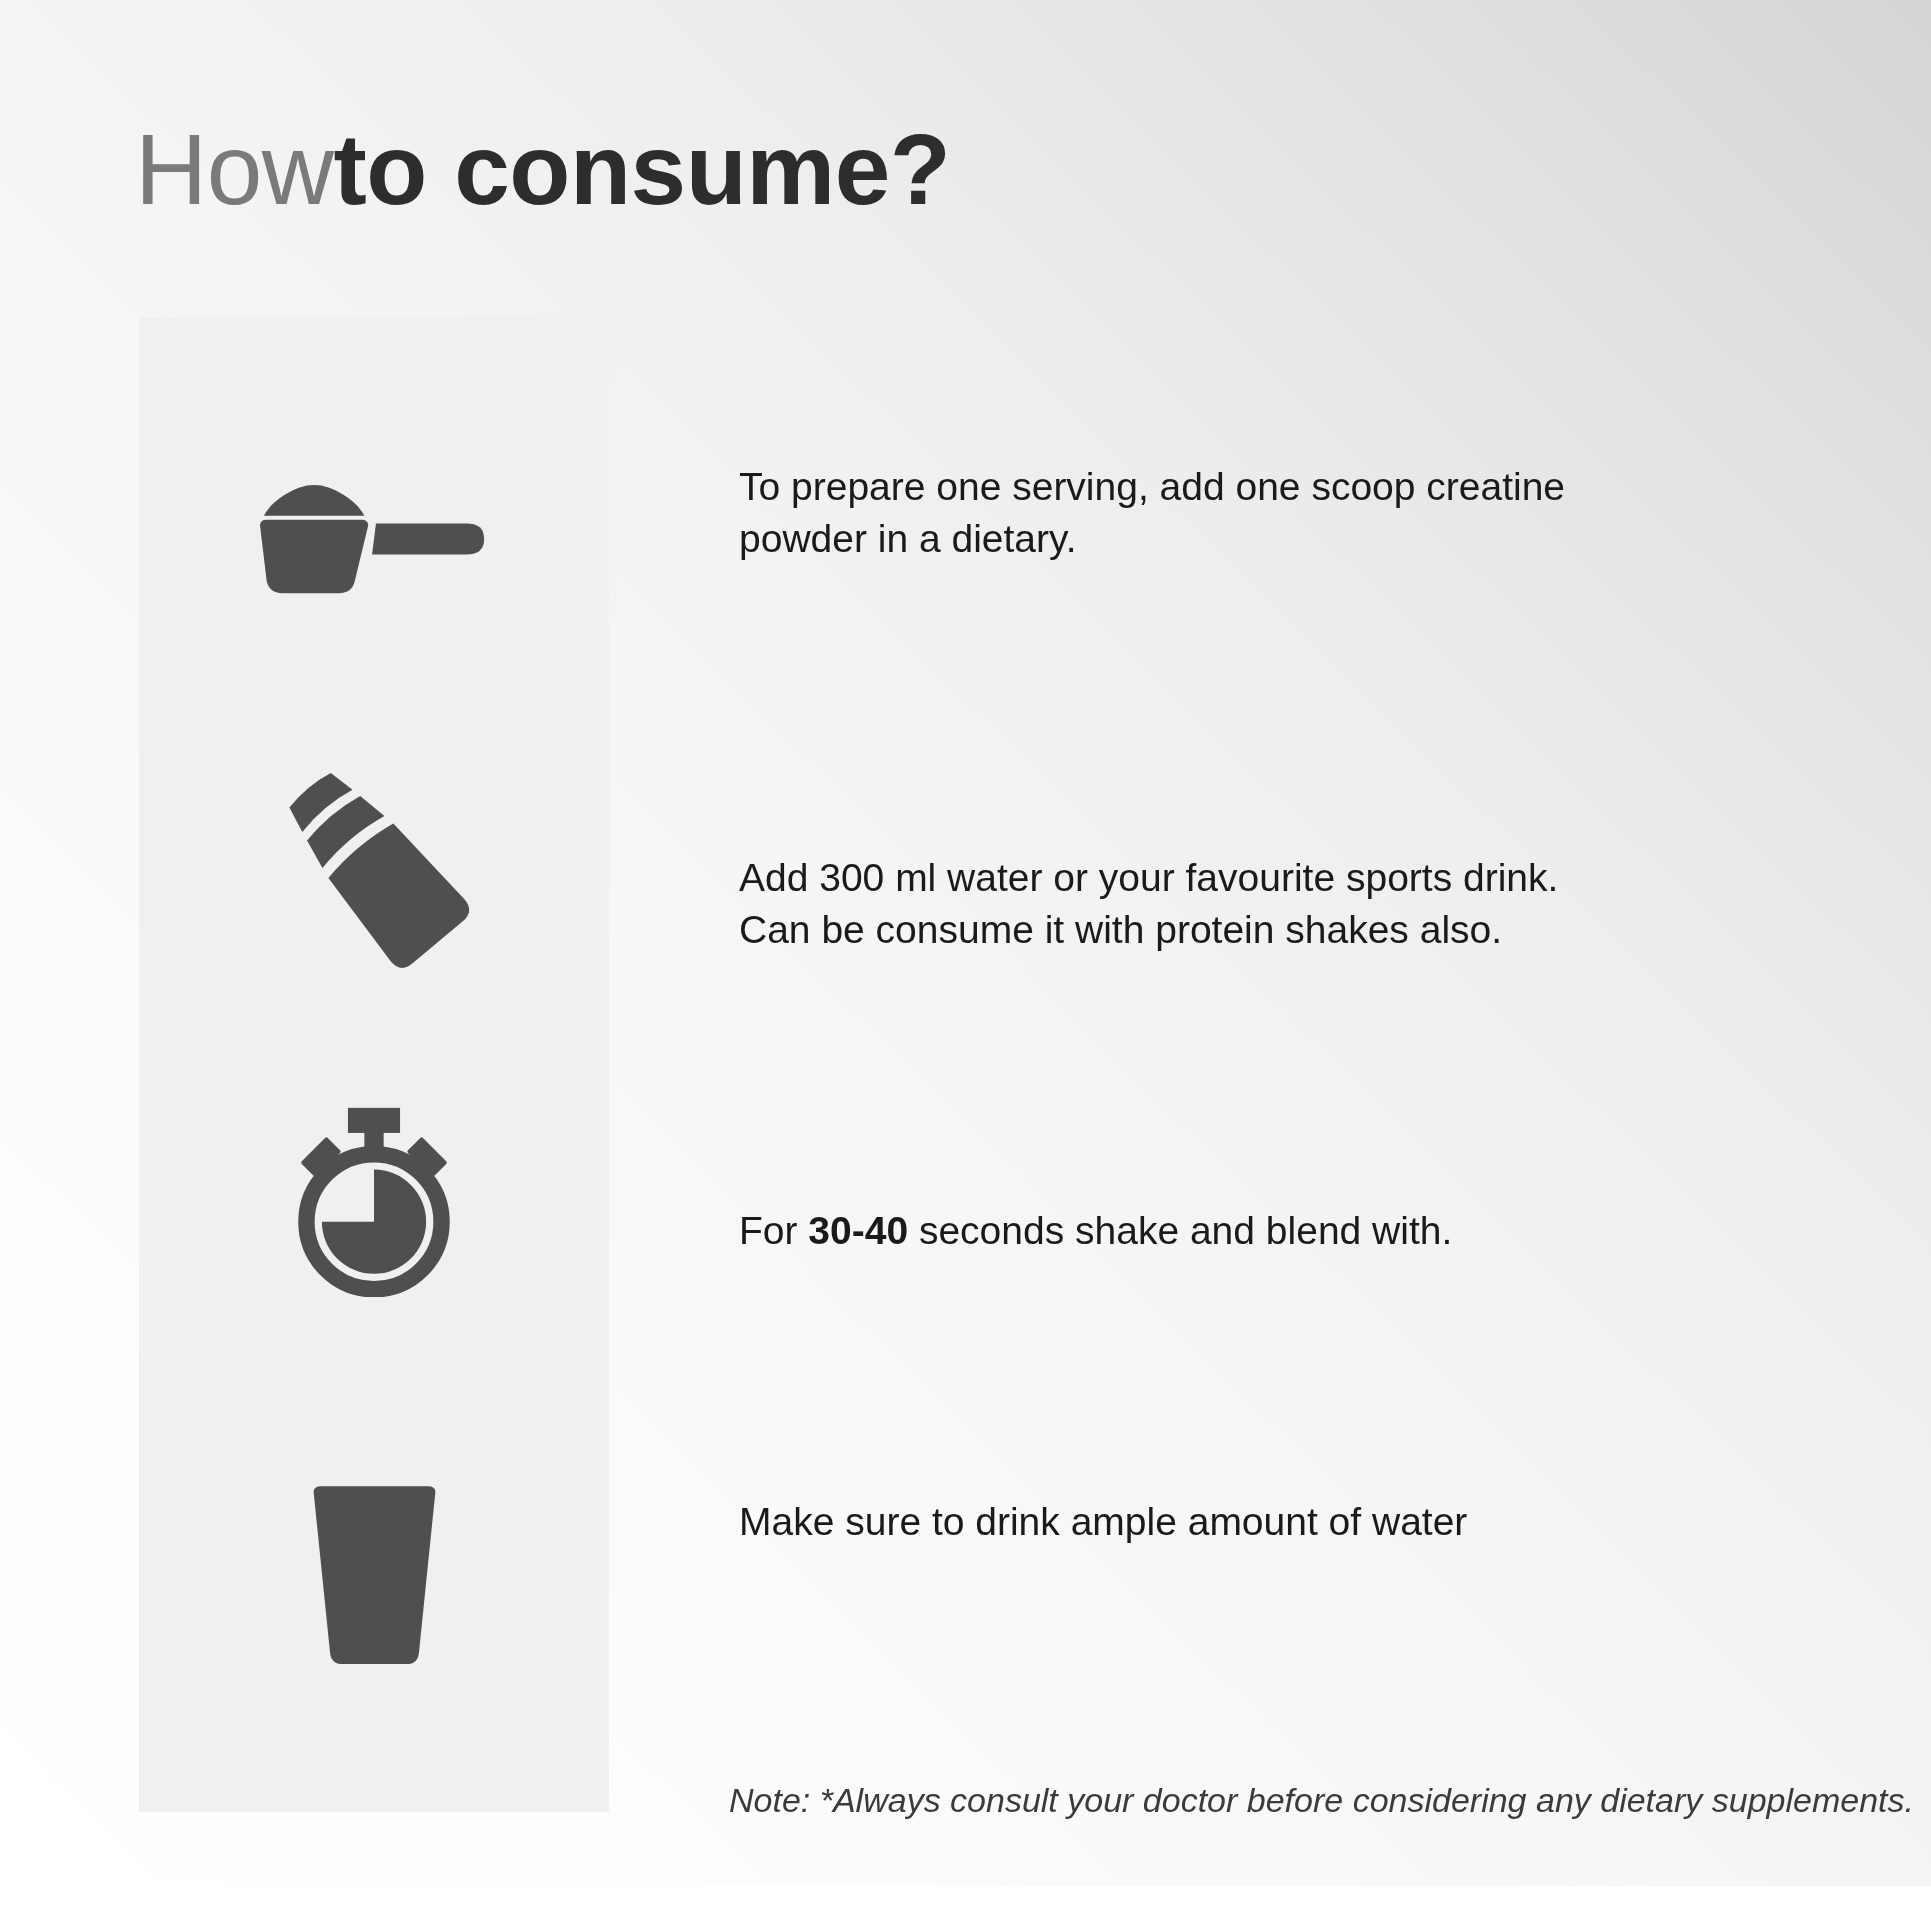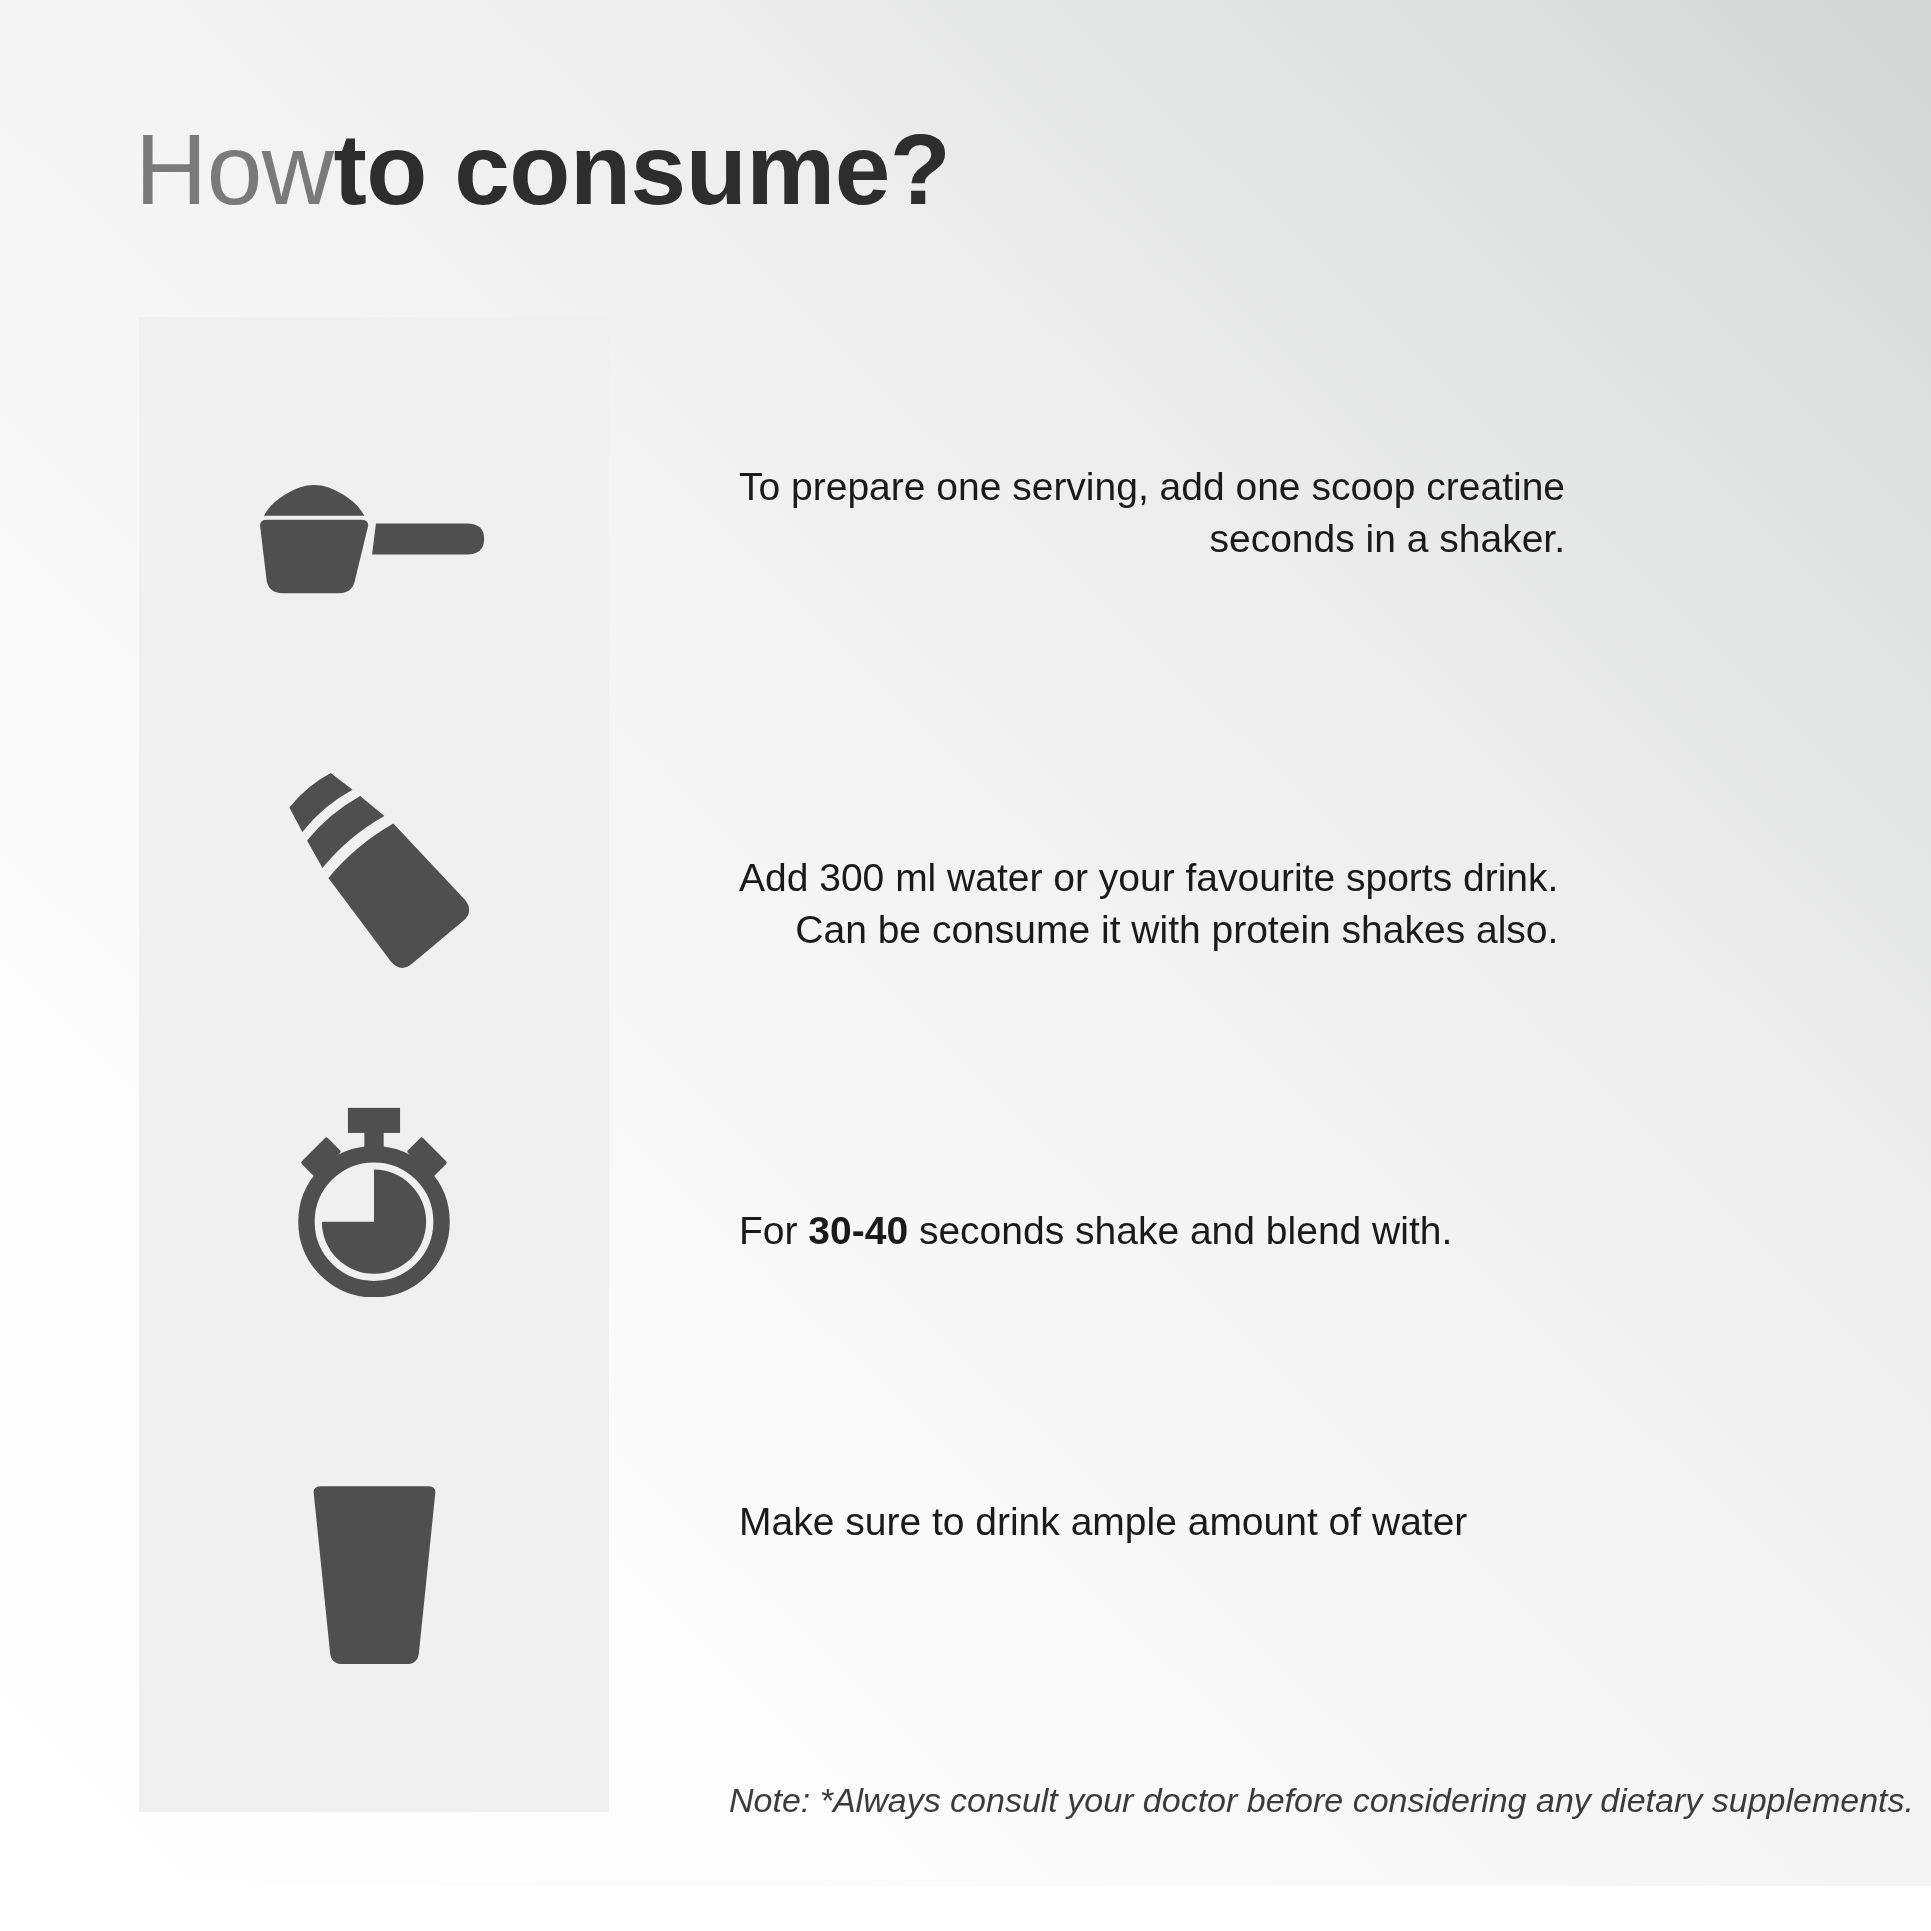--- a/index.html
+++ b/index.html
@@ -69,21 +69,20 @@
 
   
   .step-text {
     position: absolute;
     left: 739px;
     color: #1a1a1a;
     font-size: 39px;
     line-height: 1.33;
     font-weight: normal;
     max-width: 1101px;
-    text-align: right;
   }
   .step-text b { font-weight: bold; margin-top: 40px; }
   .step-1 { top: 461px; }
   .step-2 { top: 852px; }
   .step-3 { top: 1205px; }
   .step-4 { top: 1496px; }
 
   
   .footnote {
     position: absolute;
@@ -151,21 +150,21 @@
                              M31 18 L119 18 L104 166 L46 166 Z"></path>
 
         <path class="ic" d="M31 52 Q56 36 78 56 Q100 76 119 56 L104 166 L46 166 Z"></path>
       </svg>
     </div>
 
   </div>
 
   <div class="step-text step-1">
     <span>To prepare one serving, add one scoop creatine</span><br>
-    <span>seconds in a shaker.</span>
+    <span>powder in a dietary.</span>
   </div>
 
   <div class="step-text step-2">
     <span>Add 300 ml water or your favourite sports drink.</span><br>
     <span>Can be consume it with protein shakes also.</span>
   </div>
 
   <div class="step-text step-3">
     <span>For </span><b>30-40</b><span> seconds shake and blend with.</span>
   </div>

